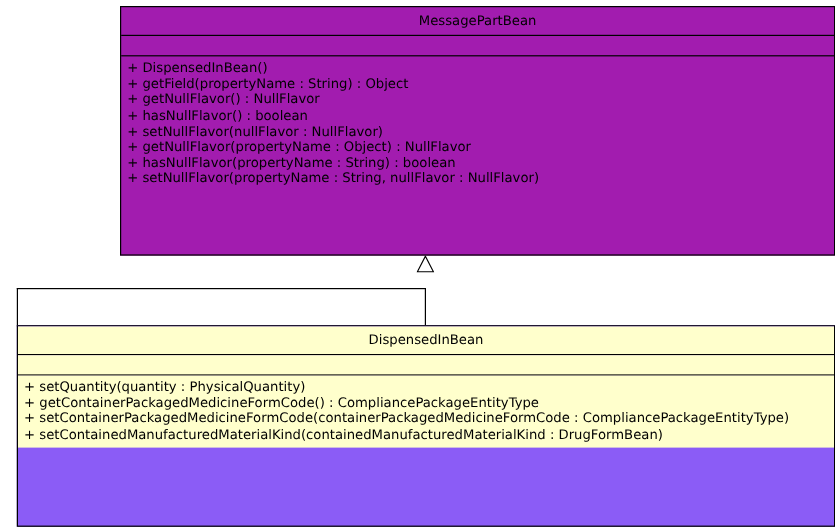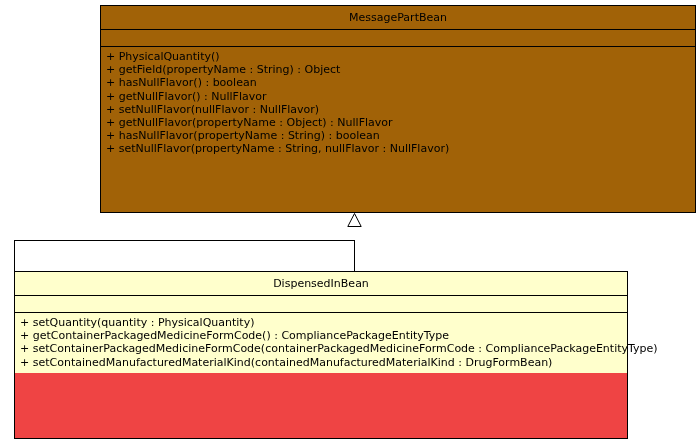--- a/index.html
+++ b/index.html
@@ -13,21 +13,21 @@
     font-family: "DejaVu Sans", "Liberation Sans", sans-serif;
     font-size: 11px;
     color: #000000;
     position: relative;
     overflow: hidden;
   }
   .uml-class {
     position: absolute;
     border: 1px solid #000000;
     box-sizing: border-box;
-    background: #a16207;
+    background: #a21caf;
   }
   .uml-class .class-name {
     text-align: center;
     padding: 5px 4px 5px 4px;
     font-size: 11px;
     border-bottom: 1px solid #000000;
   }
   .uml-class .attr-compartment {
     height: 16px;
     border-bottom: 1px solid #000000;
@@ -46,23 +46,23 @@
   #class-parent {
     left: 100px;
     top: 5px;
     width: 596px;
     height: 208px;
   }
   
   #class-child {
     left: 14px;
     top: 271px;
-    width: 614px;
+    width: 682px;
     height: 168px;
-    background: #ef4444;
+    background: #8b5cf6;
   }
   #class-child .class-name,
   #class-child .attr-compartment,
   #class-child .ops-compartment {
     background: #ffffcc;
   }
 
   
   .gen-line-v-lower {
     position: absolute;
@@ -97,24 +97,24 @@
   }
   .gen-arrow svg { display: block; }
 </style>
 </head>
 <body>
 
 <div class="uml-class" id="class-parent">
   <div class="class-name">MessagePartBean</div>
   <div class="attr-compartment"></div>
   <div class="ops-compartment">
-    <div class="op">+ PhysicalQuantity()</div>
+    <div class="op">+ DispensedInBean()</div>
     <div class="op">+ getField(propertyName : String) : Object</div>
+    <div class="op">+ getNullFlavor() : NullFlavor</div>
     <div class="op">+ hasNullFlavor() : boolean</div>
-    <div class="op">+ getNullFlavor() : NullFlavor</div>
     <div class="op">+ setNullFlavor(nullFlavor : NullFlavor)</div>
     <div class="op">+ getNullFlavor(propertyName : Object) : NullFlavor</div>
     <div class="op">+ hasNullFlavor(propertyName : String) : boolean</div>
     <div class="op">+ setNullFlavor(propertyName : String, nullFlavor : NullFlavor)</div>
   </div>
 </div>
 
 <div class="gen-arrow">
   <svg width="15" height="14" viewBox="0 0 15 14">
     <polygon points="7.5,0.5 14.2,13.5 0.8,13.5" fill="#ffffff" stroke="#000000" stroke-width="1"></polygon>

